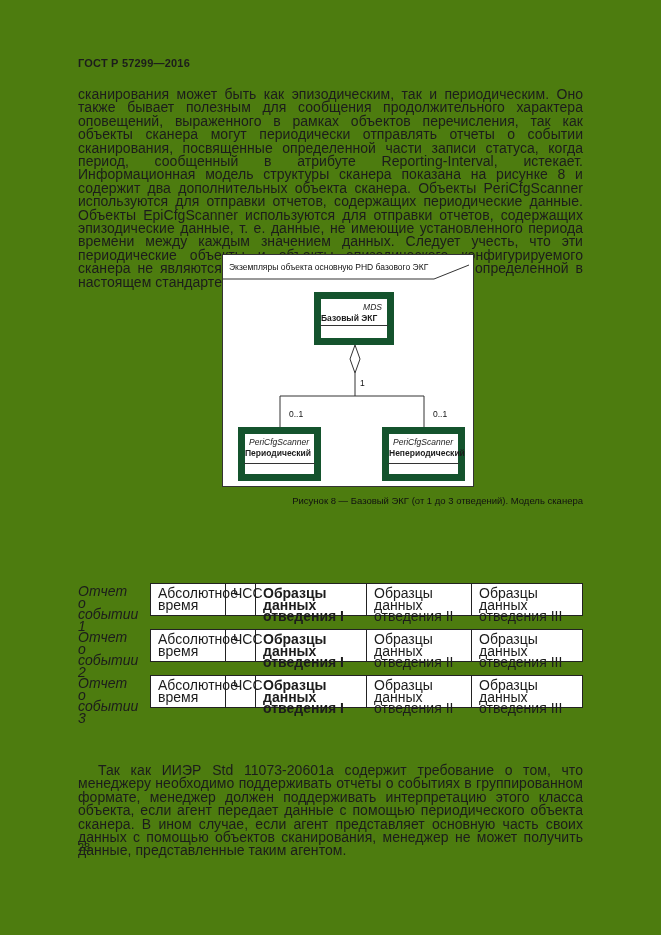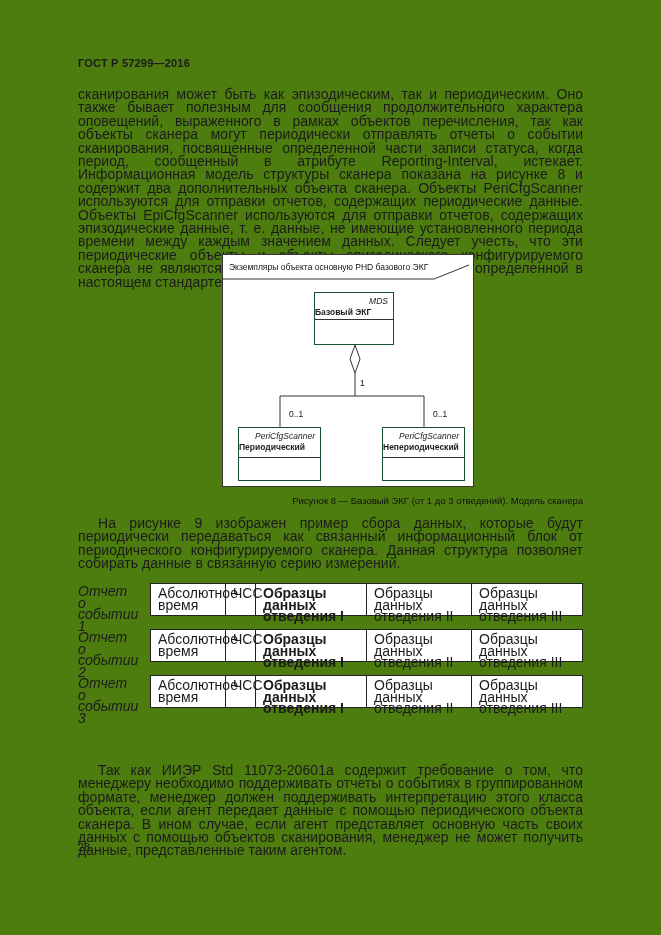--- a/index.html
+++ b/index.html
@@ -11,21 +11,21 @@
   .para { position:absolute; left:78px; width:505px; font-size:14px; line-height:13.4px; text-align:justify; letter-spacing:.05px; }
   .p1 { top:88px; }
   .p2 { top:517px; text-indent:20px; }
   .p3 { top:764px; text-indent:20px; }
   .pageno { position:absolute; left:78px; top:841px; font-size:11px; }
 
   
   .diagram { position:absolute; left:222px; top:254px; width:250px; height:231px; border:1px solid #333; background:#fff; }
   .dg-svg { position:absolute; left:0; top:0; width:250px; height:231px; }
   .frame-label { position:absolute; left:6px; top:7px; font-size:8.5px; white-space:nowrap; color:#111; }
-  .umlbox { position:absolute; border:1px solid #14532d; background:#fff; font-size:8.5px; box-sizing:border-box; }
+  .umlbox { position:absolute; border:7px solid #14532d; background:#fff; font-size:8.5px; box-sizing:border-box; }
   .umlbox .stereo { font-style:italic; text-align:right; padding:3px 5px 0 0; line-height:10px; }
   .umlbox .uname { font-weight:bold; text-align:left; padding-top:1px; line-height:11px; white-space:nowrap; }
   .umlbox .sep { position:absolute; left:-1px; right:-1px; border-top:1px solid #333; }
   .mdsbox { left:91px; top:37px; width:80px; height:53px; }
   .mdsbox .sep { top:26px; }
   .leftbox { left:15px; top:172px; width:83px; height:54px; }
   .rightbox { left:159px; top:172px; width:83px; height:54px; }
   .leftbox .sep, .rightbox .sep { top:29px; }
   .mult { position:absolute; font-size:8.5px; color:#111; }
   .mult-1 { left:137px; top:123px; }
@@ -82,21 +82,20 @@
 
     <div class="umlbox rightbox">
       <div class="stereo">PeriCfgScanner</div>
       <div class="uname">Непериодический</div>
       <div class="sep"></div>
     </div>
   </div>
 
   <div class="fig-caption cap8">Рисунок 8 — Базовый ЭКГ (от 1 до 3 отведений). Модель сканера</div>
 
-  <div class="para p2">На рисунке 9 изображен пример сбора данных, которые будут периодически передаваться как связанный информационный блок от периодического конфигурируемого сканера. Данная структура позволяет собирать данные в связанную серию измерений.</div>
 
   <div class="trow row-0">
     <div class="rlabel">
       <div>Отчет</div>
       <div>о событии 1</div>
     </div>
     <div class="rbox">
       <div class="cell c1">Абсолютное время</div>
       <div class="cell c2">ЧСС</div>
       <div class="cell c3">Образцы данных отведения I</div>

